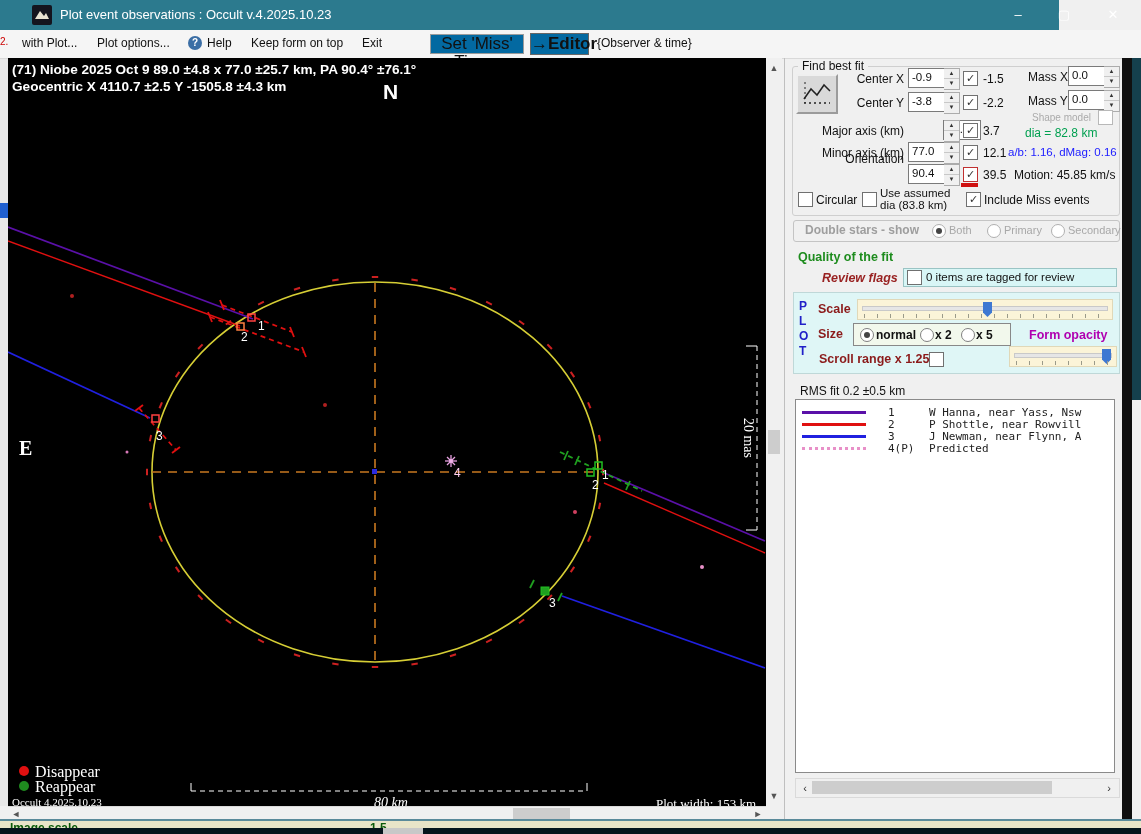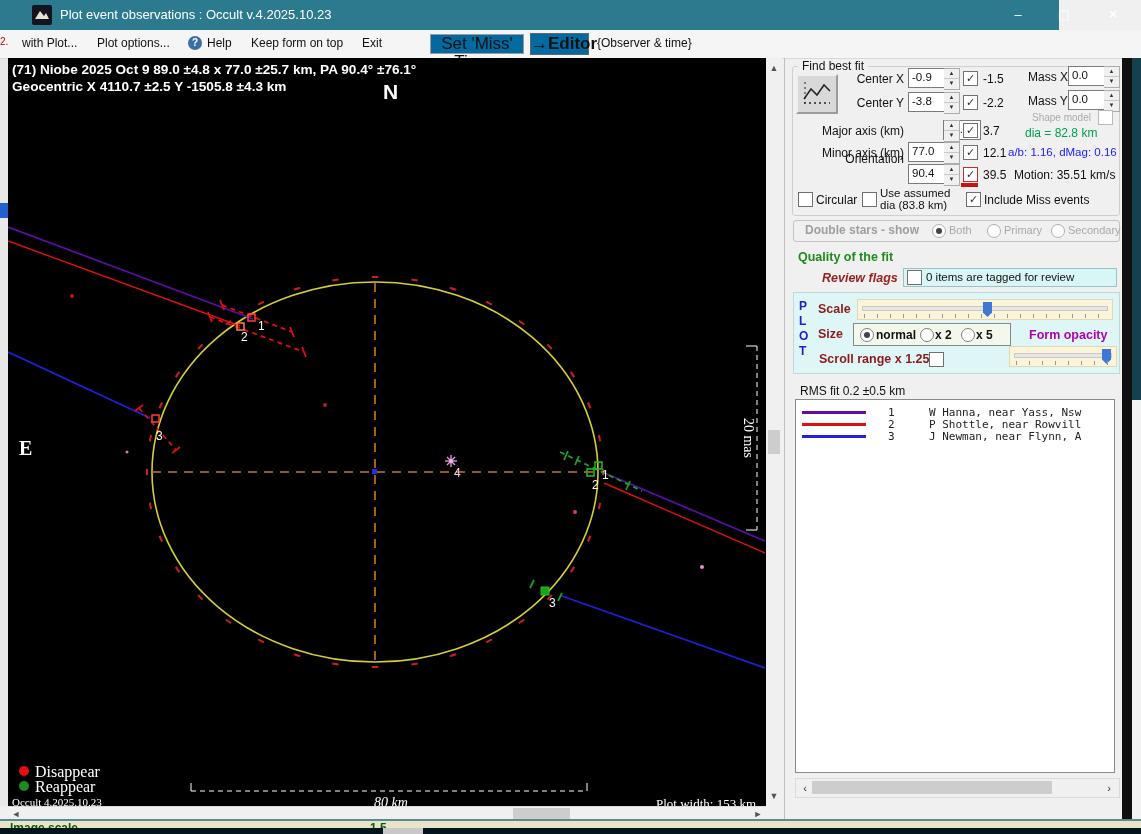--- a/index.html
+++ b/index.html
@@ -279,21 +279,21 @@
   <div class="abs lbl" style="left:1008px;top:146px;color:#2020FF;font-size:11.5px;">a/b: 1.16, dMag: 0.16</div>
 
   <div class="abs lbl lblr" style="left:794px;top:152px;width:110px;">Orientation</div>
   <div class="abs input" style="left:908px;top:164px;width:30px;">90.4</div>
   <div class="abs spin" style="left:944px;top:164px;">
       <div>▲</div>
       <div>▼</div>
     </div>
   <div class="abs cb" style="left:963px;top:167px;border-color:#C03030;">✓</div>
   <div class="abs lbl" style="left:983px;top:168px;">39.5</div>
-  <div class="abs lbl" style="left:1014px;top:168px;">Motion: 35.51 km/s</div>
+  <div class="abs lbl" style="left:1014px;top:168px;">Motion: 45.85 km/s</div>
   <div class="abs" style="left:961px;top:183px;width:17px;height:4px;background:#D01010;"></div>
 
   <div class="abs cb" style="left:798px;top:192px;"></div>
   <div class="abs lbl" style="left:816px;top:193px;">Circular</div>
   <div class="abs cb" style="left:862px;top:192px;"></div>
   <div class="abs lbl" style="left:880px;top:187px;font-size:11.5px;line-height:12px;">
     <span>Use assumed</span><br>
     <span>dia (83.8 km)</span>
   </div>
   <div class="abs cb" style="left:966px;top:192px;">✓</div>
@@ -361,20 +361,25 @@
     <div class="abs" style="left:0;top:18px;width:318px;height:13px;">
       <div class="abs" style="left: 6px; top: 5px; width: 64px; border-top: 3px solid rgb(224, 16, 16);"></div>
       <div class="abs mono" style="left:92px;top:0;font-size:11px;color:#222;">2</div>
       <div class="abs mono" style="left:133px;top:0;font-size:11px;color:#222;white-space:nowrap;">P Shottle, near Rowvill</div>
     </div>
     <div class="abs" style="left:0;top:30px;width:318px;height:13px;">
       <div class="abs" style="left: 6px; top: 5px; width: 64px; border-top: 3px solid rgb(32, 32, 224);"></div>
       <div class="abs mono" style="left:92px;top:0;font-size:11px;color:#222;">3</div>
       <div class="abs mono" style="left:133px;top:0;font-size:11px;color:#222;white-space:nowrap;">J Newman, near Flynn, A</div>
     </div>
+    <div class="abs" style="left:0;top:42px;width:318px;height:13px;">
+      <div class="abs" style="left: 6px; top: 5px; width: 64px; border-top: 3px dotted rgb(232, 144, 200);"></div>
+      <div class="abs mono" style="left:92px;top:0;font-size:11px;color:#222;">4(P)</div>
+      <div class="abs mono" style="left:133px;top:0;font-size:11px;color:#222;white-space:nowrap;">Predicted</div>
+    </div>
   </div>
 
   <div class="abs sb" style="left:795px;top:778px;width:323px;height:18px;border:1px solid #DADADA;">
     <div class="abs sb-arrow" style="left:4px;top:3px;width:10px;font-size:11px;color:#333;">‹</div>
     <div class="abs sb-thumb" style="left:16px;top:2px;width:240px;height:13px;"></div>
     <div class="abs sb-arrow" style="left:308px;top:3px;width:10px;font-size:11px;color:#333;">›</div>
   </div>
 
   <div class="abs" style="left:1122px;top:58px;width:10px;height:762px;background:#101010;"></div>
   <div class="abs" style="left:1132px;top:58px;width:9px;height:342px;background:#15404D;"></div>

